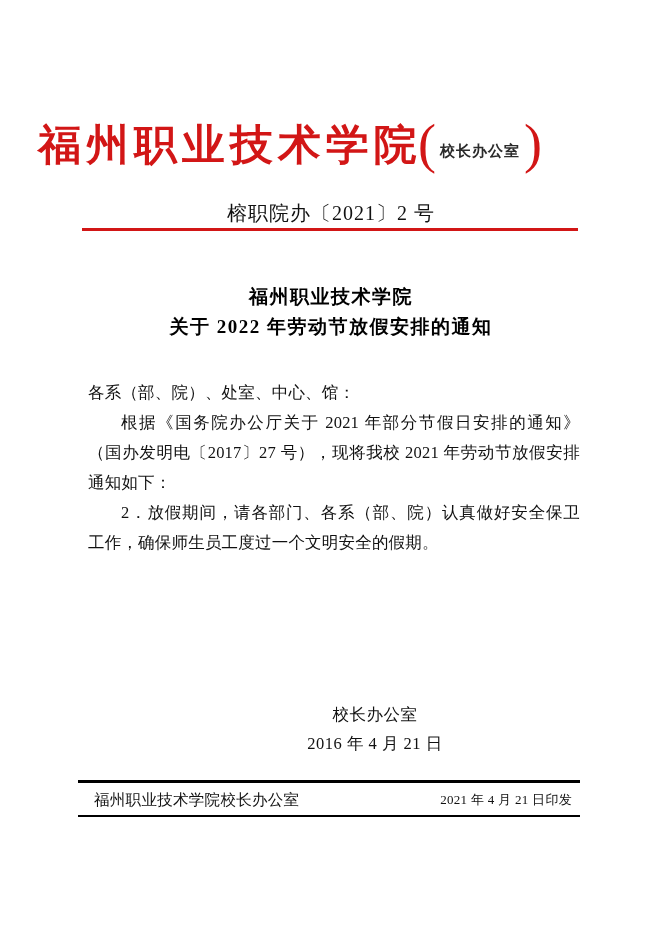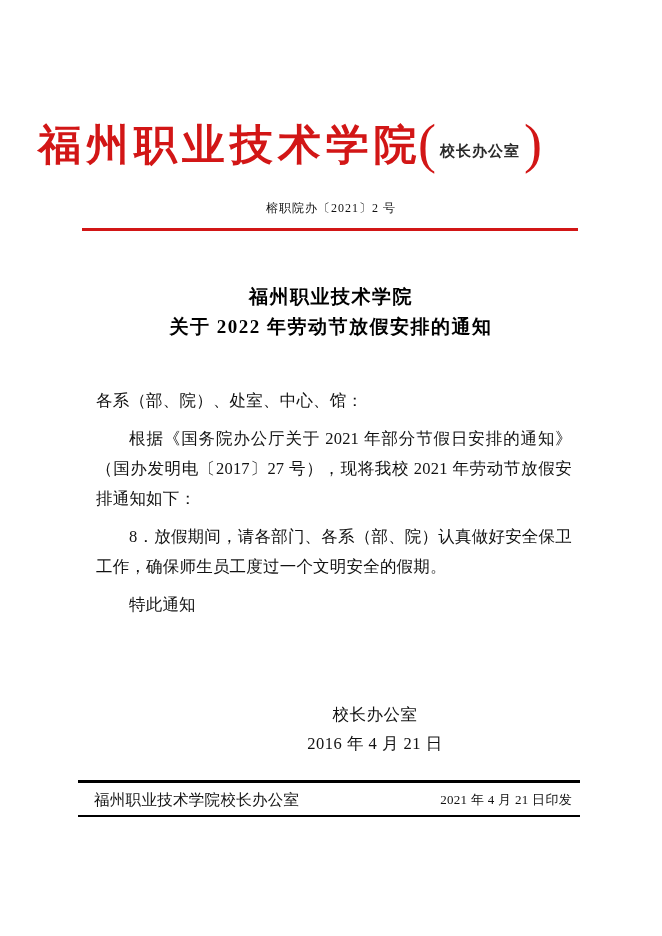--- a/index.html
+++ b/index.html
@@ -69,21 +69,21 @@
     top: 6px;
   }
 
   
   .doc-number {
     position: absolute;
     left: 0;
     top: 200px;
     width: 662px;
     text-align: center;
-    font-size: 12px;
+    font-size: 20px;
     letter-spacing: 1px;
     color: #111;
   }
 
   
   .red-rule {
     position: absolute;
     left: 82px;
     top: 228px;
     width: 496px;
@@ -113,21 +113,21 @@
     left: 88px;
     top: 378px;
     width: 492px;
   }
   .para {
     font-size: 16.5px;
     line-height: 30px;
     text-align: justify;
     text-justify: inter-ideograph;
     color: #111;
-    margin: 8px;
+    margin: 0;
     letter-spacing: 0.2px;
   }
   .para.indent {
     text-indent: 33px;
   }
 
   
   .signature {
     position: absolute;
     left: 0;
@@ -200,22 +200,21 @@
   <div class="red-rule"></div>
 
   <div class="doc-title">
     <div class="doc-title-line">福州职业技术学院</div>
     <div class="doc-title-line">关于 2022 年劳动节放假安排的通知</div>
   </div>
 
   <div class="body-block">
     <p class="para">各系（部、院）、处室、中心、馆：</p>
     <p class="para indent">根据《国务院办公厅关于 2021 年部分节假日安排的通知》（国办发明电〔2017〕27 号），现将我校 2021 年劳动节放假安排通知如下：</p>
-    <p class="para indent">8．放假期间，请各部门、各系（部、院）认真做好安全保卫工作，确保师生员工度过一个文明安全的假期。</p>
-    <p class="para indent">特此通知</p>
+    <p class="para indent">2．放假期间，请各部门、各系（部、院）认真做好安全保卫工作，确保师生员工度过一个文明安全的假期。</p>
   </div>
 
   <div class="signature">
     <div class="sign-line">校长办公室</div>
     <div class="sign-line">2016 年 4 月 21 日</div>
   </div>
 
   <div class="footer-rule-top"></div>
   <div class="footer-row">
     <span class="footer-left">福州职业技术学院校长办公室</span>

